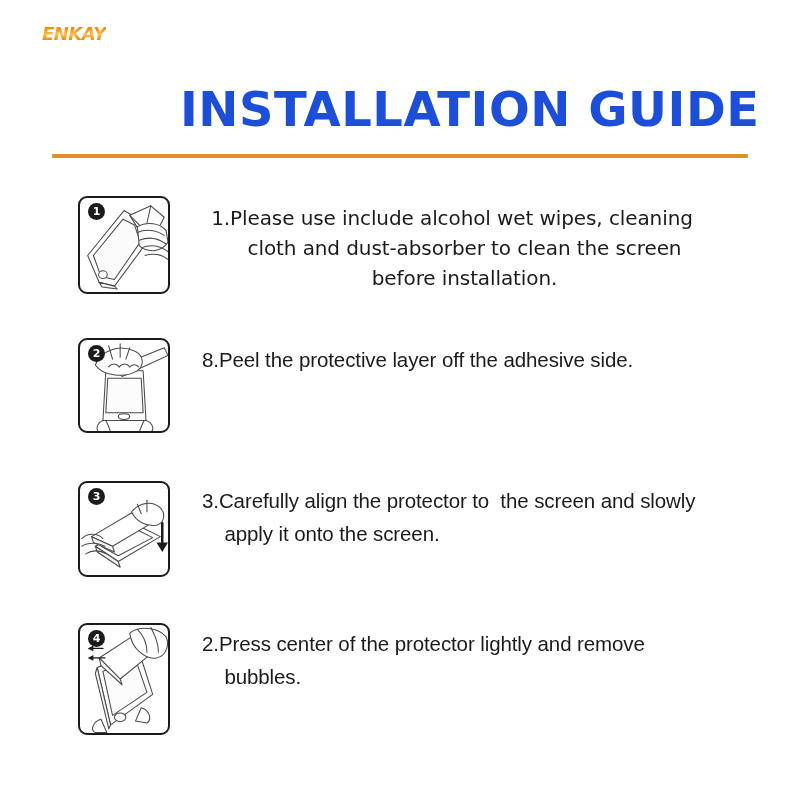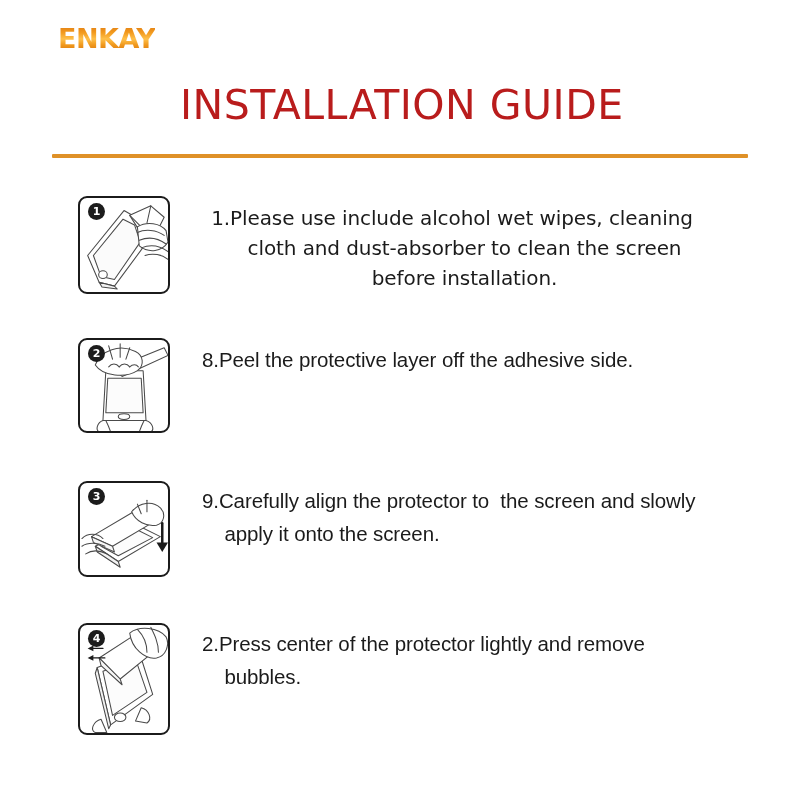--- a/index.html
+++ b/index.html
@@ -15,42 +15,42 @@
     font-family: "Liberation Sans", sans-serif;
     -webkit-font-smoothing: antialiased;
   }
 
   
   .logo {
     position: absolute;
     left: 42px;
     top: 25px;
     font-family: "DejaVu Sans", sans-serif;
-    font-size: 27px;
+    font-size: 18px;
     font-weight: 700;
+    font-style: italic;
     letter-spacing: -0.5px;
     line-height: 1;
     background-image: linear-gradient(180deg, #E07B12 0%, #F29A1E 28%, #FFC04A 52%, #F0981C 74%, #D9760E 100%);
     -webkit-background-clip: text;
     background-clip: text;
     color: transparent;
     -webkit-text-fill-color: transparent;
     white-space: nowrap;
-    margin-left: 16px;
   }
 
   
   .title {
     position: absolute;
     left: 180px;
     top: 82px;
     font-family: "DejaVu Sans", sans-serif;
-    font-size: 41px;
-    font-weight: 400;
-    color: #b91c1c;
+    font-size: 48px;
+    font-weight: 700;
+    color: #1d4ed8;
     letter-spacing: 0.5px;
     line-height: 1.15;
     white-space: nowrap;
   }
 
   .divider {
     position: absolute;
     left: 52px;
     top: 154px;
     width: 696px;
@@ -201,21 +201,21 @@
         <path d="M6 74 C12 70, 20 70, 28 74"></path>
 
         <g stroke="#1b1b1b" stroke-width="2.6">
           <path d="M86 42 L86 64"></path>
         </g>
         <path d="M80 62 L86 72 L92 62 Z" fill="#1b1b1b" stroke="none"></path>
       </g>
     </svg>
   </div>
   <div class="step-num" style="left:88px; top:488px;">3</div>
-  <div class="step-text sn" style="left:202px; top:484px; width:545px;">9.Carefully align the protector to  the screen and slowly
+  <div class="step-text sn" style="left:202px; top:484px; width:545px;">3.Carefully align the protector to  the screen and slowly
     apply it onto the screen.</div>
 </div>
 
 <div class="step">
   <div class="step-box" style="top:623px; height:112px;">
     <svg viewBox="0 0 92 112" xmlns="http://www.w3.org/2000/svg">
       <g fill="none" stroke="#4a4a4a" stroke-width="1.1" stroke-linejoin="round" stroke-linecap="round">
 
         <path d="M18 44 L62 28 L76 72 L32 104 Z" fill="#ffffff"></path>
         <path d="M24 48 L58 35 L70 70 L34 94 Z" fill="#fcfcfc"></path>

